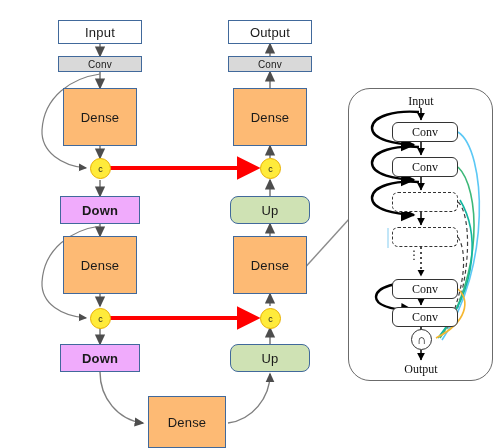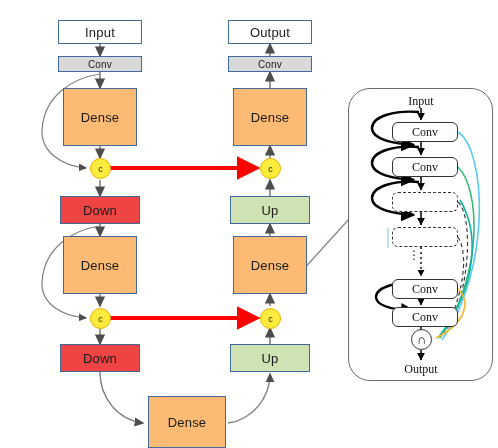--- a/index.html
+++ b/index.html
@@ -28,22 +28,22 @@
     align-items: center;
     justify-content: center;
     color: #1a1a1a;
     font-family: "Liberation Sans", sans-serif;
     letter-spacing: 0.2px;
     z-index: 5;
   }
   .box-white  { background: #ffffff; }
   .box-conv   { background: #d9d9d9; }
   .box-dense  { background: #fdba74; }
-  .box-down   { background: #ef4444; }
-  .box-up     { background: #cfe2b4; }
+  .box-down   { background: #f0abfc; font-weight: bold; }
+  .box-up     { background: #cfe2b4; border-radius: 8px; }
 
   .concat-node {
     position: absolute;
     box-sizing: border-box;
     width: 21px;
     height: 21px;
     border-radius: 50%;
     background: #ffeb3b;
     border: 1.5px solid #e8b000;
     display: flex;

